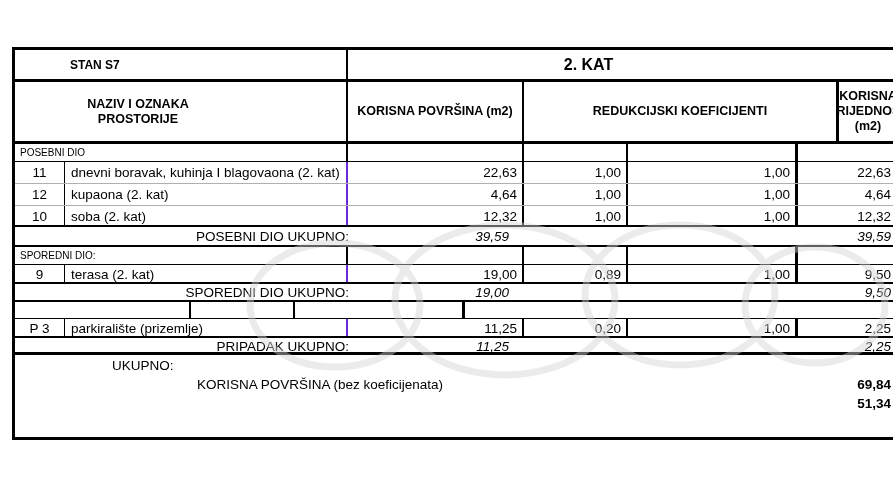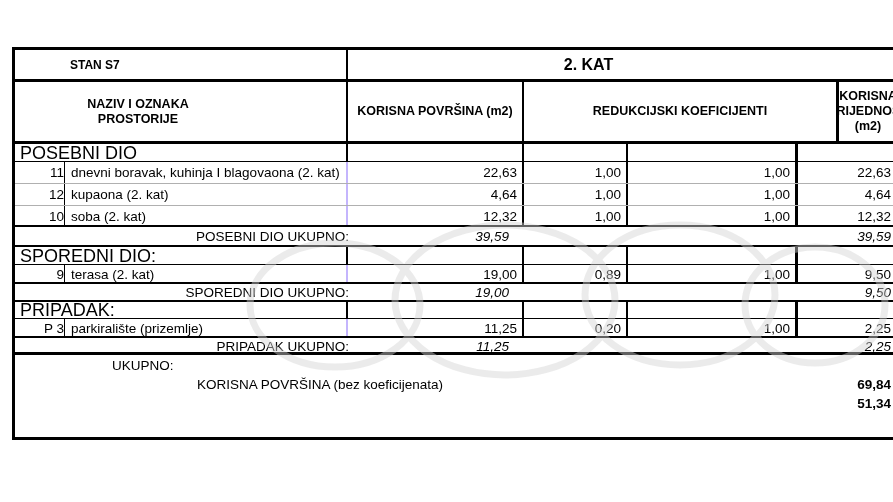--- a/index.html
+++ b/index.html
@@ -25,29 +25,29 @@
   .h21 { height:21px; line-height:21px; }
   .h22 { height:22px; line-height:22px; }
   .h-sum { height:58px; }
   
   .bb3 { border-bottom:3px solid #000; }
   .bb2 { border-bottom:2px solid #000; }
   .bb1 { border-bottom:1px solid #000; }
   .bbg { border-bottom:1px solid #b0b0b0; }
   
   .cell { height:100%; overflow:hidden; white-space:nowrap; }
-  .num  { width:50px;  border-right:1px solid #000; text-align:right; }
-  .name { width:283px; border-right:2px solid #c4b5fd; padding-left:6px; }
+  .num  { width:50px;  border-right:1px solid #000; text-align:center; }
+  .name { width:283px; border-right:2px solid #6d28d9; padding-left:6px; }
   .area { width:176px; border-right:2px solid #000; text-align:right; padding-right:5px; }
   .k1   { width:104px; border-right:2px solid #000; text-align:right; padding-right:5px; }
   .k2   { width:170px; border-right:3px solid #000; text-align:right; padding-right:5px; }
   .last { flex:1; text-align:right; padding-right:6px; }
   .datafont { font-size:13.5px; }
   
-  .lab  { width:333px; border-right:2px solid #000; padding-left:5px; font-size:18px; }
+  .lab  { width:333px; border-right:2px solid #000; padding-left:5px; font-size:10px; }
   .eA { width:176px; border-right:2px solid #000; }
   .eB { width:104px; border-right:2px solid #000; }
   .eC { width:170px; border-right:3px solid #000; }
   .eD { flex:1; }
   
   .t-left  { width:333px; border-right:2px solid #000; font-weight:bold; font-size:12px;
              padding-left:55px; display:flex; align-items:center; }
   .t-right { flex:1; font-weight:bold; font-size:16px; display:flex; align-items:center;
              justify-content:center; padding-right:68px; }
   
@@ -156,21 +156,20 @@
       <div class="cell last">9,50</div>
     </div>
 
     <div class="row h18 bb2 total-row">
       <span class="t-label">SPOREDNI DIO UKUPNO:</span>
       <span class="t-area">19,00</span>
       <span class="t-value">9,50</span>
     </div>
 
     <div class="row h17 bb1 datafont">
-      <div class="cell lab">PRIPADAK:</div>
       <div class="cell eA"></div>
       <div class="cell eB"></div>
       <div class="cell eC"></div>
       <div class="cell eD"></div>
     </div>
 
     <div class="row h19 bb2 datafont">
       <div class="cell num">P 3</div>
       <div class="cell name">parkiralište (prizemlje)</div>
       <div class="cell area">11,25</div>

